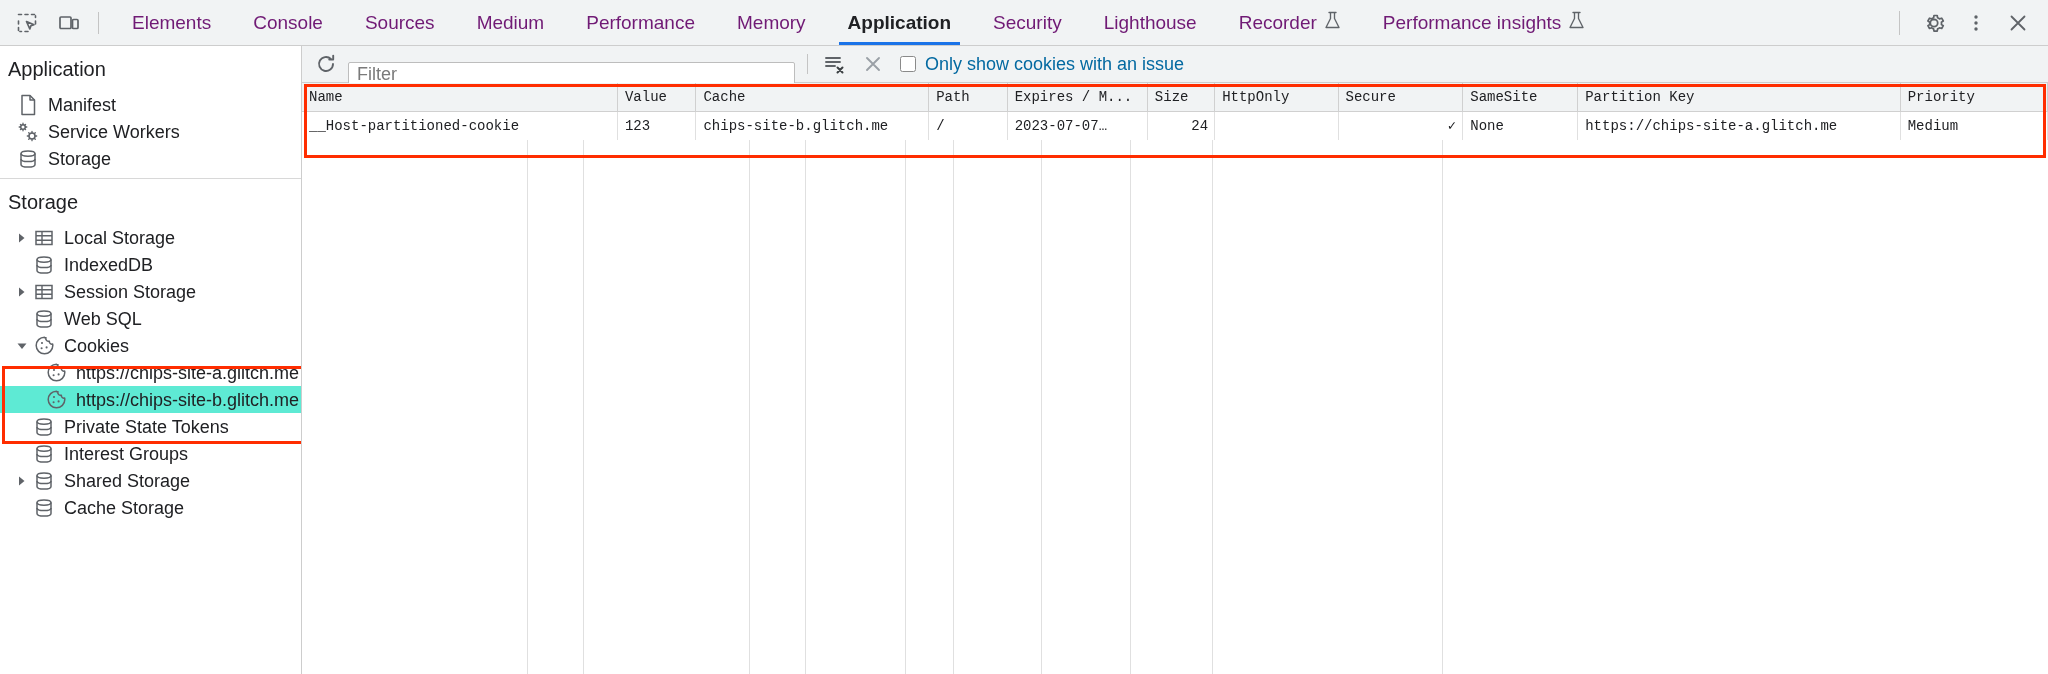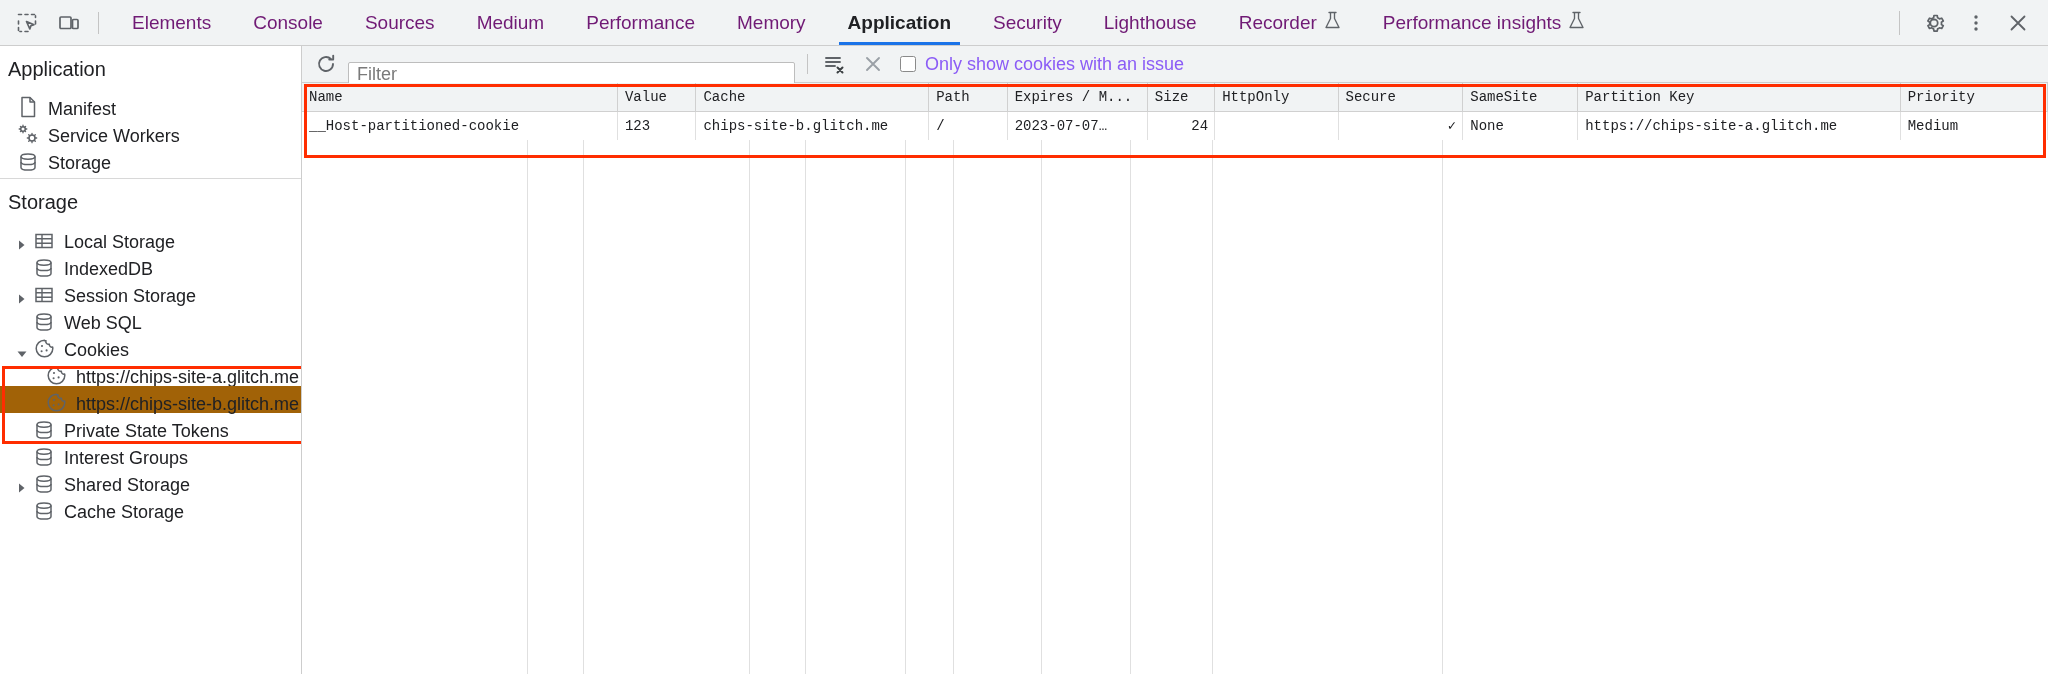--- a/index.html
+++ b/index.html
@@ -74,28 +74,28 @@
     position: relative;
     overflow: hidden;
   }
   .sb-section-title {
     font-size: 20px;
     color: #202124;
     padding: 12px 0 10px 8px;
   }
   .sb-hr { height: 1px; background: #d8d8d8; margin: 6px 0 0 0; }
   .sb-item {
-    display: flex; align-items: flex-end;
+    display: flex; align-items: center;
     height: 27px;
     font-size: 18px;
     color: #202124;
     white-space: nowrap;
     position: relative;
   }
-  .sb-item.selected { background: #a16207; }
+  .sb-item.selected { background: #5eead4; }
   .sb-twisty {
     width: 20px; flex: 0 0 20px;
     display: flex; align-items: center; justify-content: center;
   }
   .sb-ico {
     width: 24px; flex: 0 0 24px;
     display: flex; align-items: center; justify-content: center;
     margin-right: 8px;
   }
   .sb-label { line-height: 1; }
@@ -151,21 +151,21 @@
     font-size: 18px;
     color: #7a7a7a;
     margin-top: 20px;
   }
   .fb-icon {
     width: 30px; height: 28px;
     display: flex; align-items: center; justify-content: center;
   }
   .fb-check {
     display: flex; align-items: center; gap: 9px;
-    font-size: 18px; color: #8b5cf6;
+    font-size: 18px; color: #0369a1;
     margin-left: 4px;
   }
   .checkbox {
     width: 16px; height: 16px;
     border: 1.5px solid #8a8a8a;
     border-radius: 2.5px;
     background: #fff;
   }
 
   

